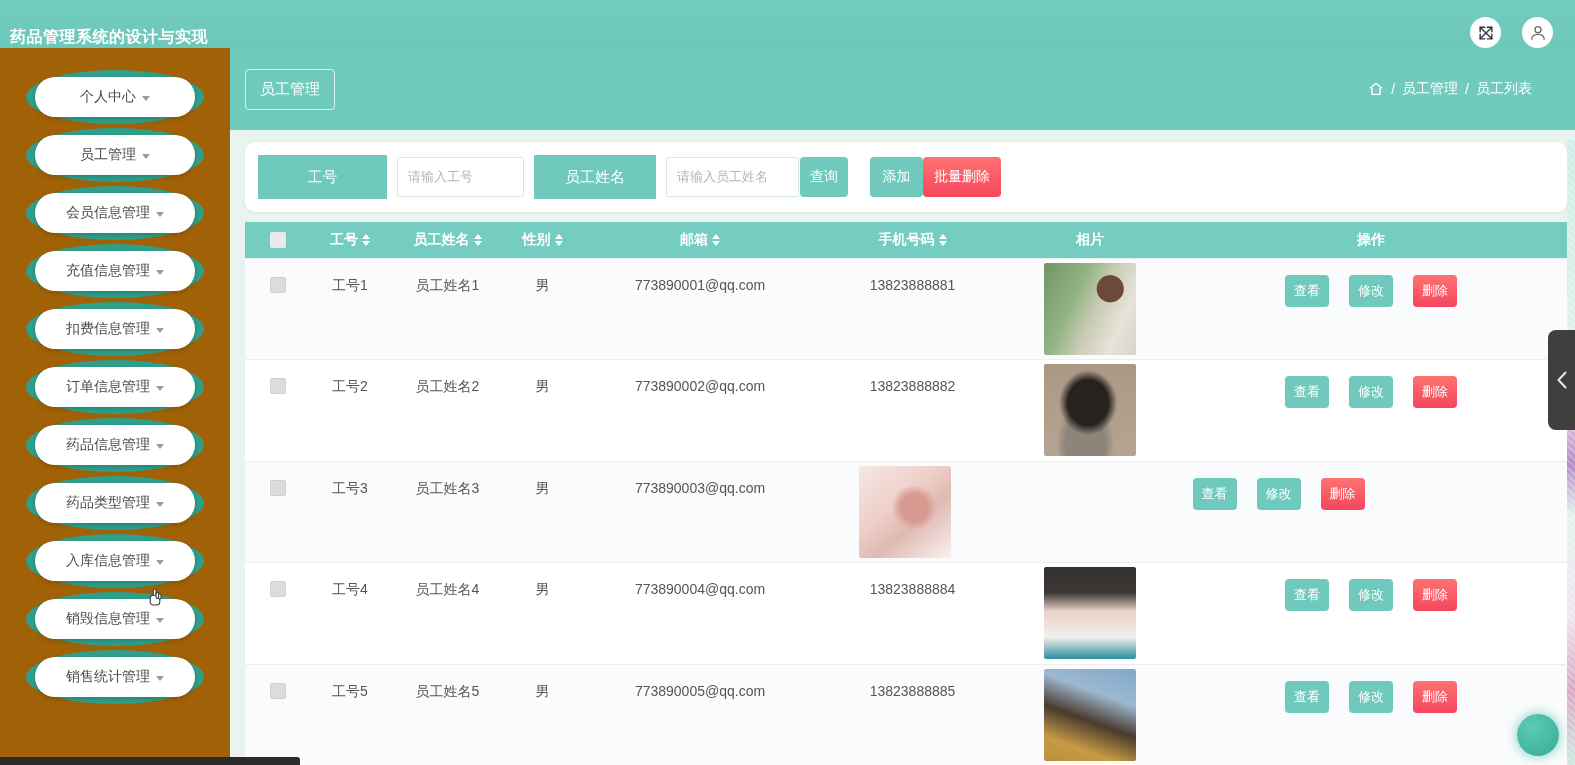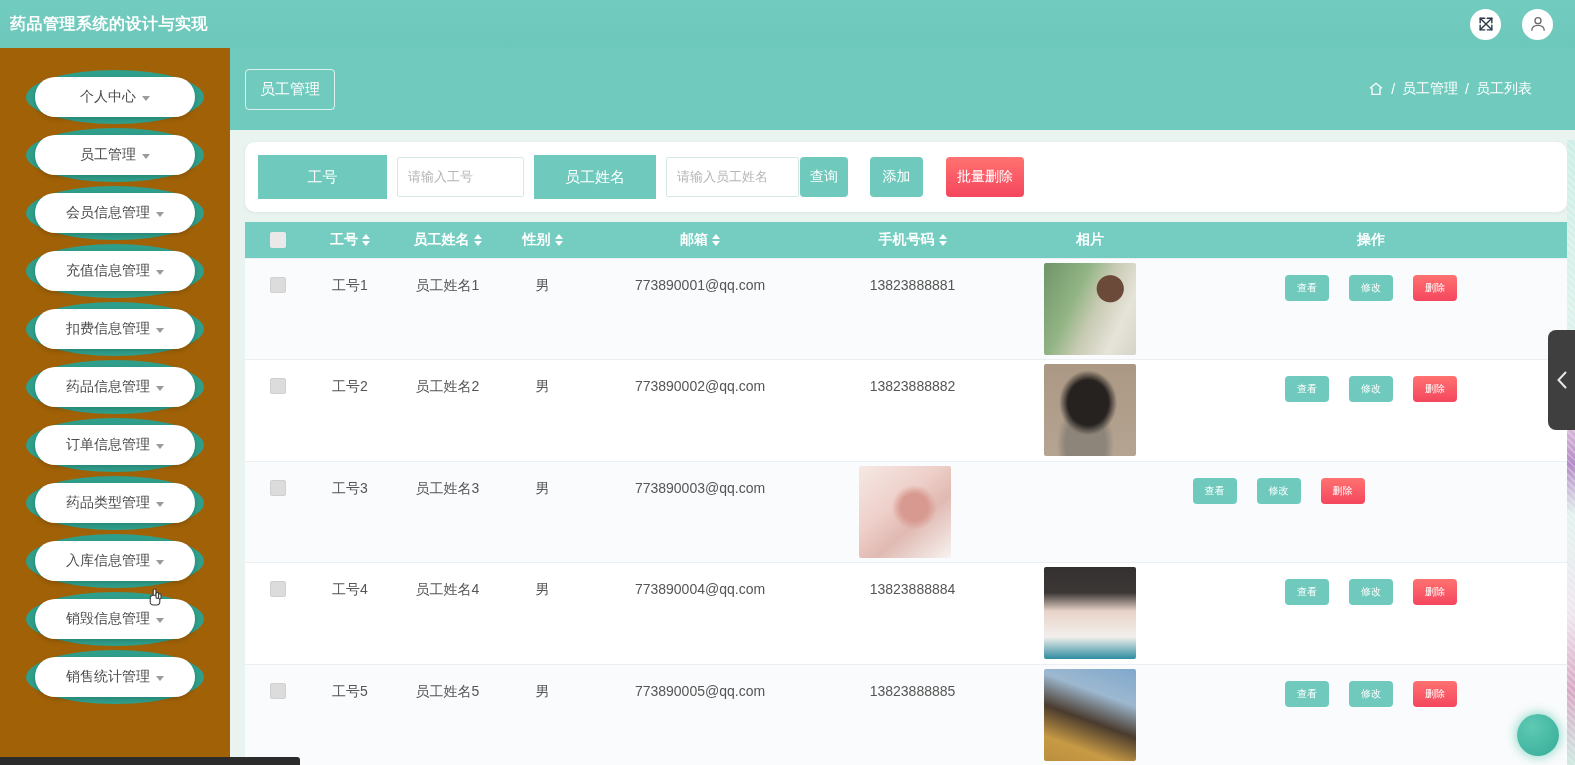--- a/index.html
+++ b/index.html
@@ -1,19 +1,19 @@
 <!DOCTYPE html>
 <html><head>
 <meta charset="utf-8">
 <style>
   * { margin:0; padding:0; box-sizing:border-box; }
   html,body { width:1575px; height:765px; overflow:hidden; font-family:"Liberation Sans", sans-serif; background:#e9f3f0; position:relative; }
 
   
-  .topbar { height:48px; background:linear-gradient(180deg,#72ccbf,#6cc8bb); display:flex; align-items:center; justify-content:space-between; padding:0 22px 0 10px; position:relative; z-index:30; }
+  .topbar { height:48px; background:linear-gradient(180deg,#72ccbf,#6cc8bb); display:flex; align-items:flex-end; justify-content:space-between; padding:0 22px 0 10px; position:relative; z-index:30; }
   .app-title { color:#fff; font-size:16px; font-weight:bold; letter-spacing:.5px; }
   .topbar-right { display:flex; gap:21px; }
   .circle-btn { width:31px; height:31px; border-radius:50%; background:#fff; display:flex; align-items:center; justify-content:center; cursor:pointer; }
 
   
   .layout { display:flex; height:717px; }
   .sidebar { width:230px; background:#a16207; flex:0 0 230px; padding-top:29px; position:relative; z-index:5; }
   .side-item { position:relative; width:160px; height:40px; margin:0 auto 18px auto; }
   .side-item::before { content:""; position:absolute; left:-9px; right:-9px; top:-7px; bottom:-7px; background:#2f9f8b; border-radius:50%; }
   .pill { position:absolute; inset:0; background:#fff; border-radius:20px; display:flex; align-items:center; justify-content:center; gap:6px; cursor:pointer; box-shadow:0 2px 5px rgba(0,0,0,.18); }
@@ -32,40 +32,40 @@
   .content { flex:1; padding:12px 8px 0 15px; overflow:hidden; }
   .search-card { width:1322px; height:70px; background:#fff; border-radius:10px; box-shadow:0 1px 4px rgba(0,0,0,.06); display:flex; align-items:center; padding-left:13px; }
   .field-label { width:129px; height:44px; background:#6fcabd; color:#fff; font-size:15px; display:flex; align-items:center; justify-content:center; }
   .field-label.second { width:122px; margin-left:10px; }
   .search-input { width:127px; height:40px; border:1px solid #d6eae4; border-radius:2px; margin-left:10px; padding:0 10px; font-size:13px; color:#666; outline:none; font-family:Liberation Mono, monospace; }
   .search-input.second { width:133px; }
   .search-input::placeholder { color:#b5b5b5; }
   .btn { height:40px; border:none; border-radius:4px; color:#fff; font-size:14px; cursor:pointer; font-family:"Liberation Sans",sans-serif; }
   .btn-query { width:48px; margin-left:1px; background:#6fcabd; }
   .btn-add { width:53px; margin-left:22px; background:#6fcabd; }
-  .btn-batch { width:78px; margin-left:23px; background:linear-gradient(180deg,#ff7270,#f4465e); }
+  .btn-batch { width:78px; background:linear-gradient(180deg,#ff7270,#f4465e); }
 
   
   .table-card { width:1322px; margin-top:10px; background:#fff; }
   .thead { display:flex; height:36px; background:#74cdc0; align-items:center; }
   .th { color:#fff; font-size:14px; font-weight:bold; display:flex; align-items:center; justify-content:center; }
   .sort { display:inline-flex; flex-direction:column; gap:2px; margin-left:4px; }
   .sort i { display:block; width:0; height:0; border-left:4px solid transparent; border-right:4px solid transparent; }
   .sort .up { border-bottom:5px solid #fff; }
   .sort .dn { border-top:5px solid #fff; }
   .c0{width:65px;} .c1{width:80px;} .c2{width:115px;} .c3{width:75px;justify-content:center;} .c4{width:240px;} .c5{width:185px;} .c6{width:170px;} .c7{flex:1;}
   .row { display:flex; height:101.4px; border-top:1px solid #eceff1; background:#fff; }
   .row:nth-child(odd) { background:#fafbfc; }
   .cell { padding-top:18px; text-align:center; font-size:14px; color:#555; display:flex; justify-content:center; align-items:flex-start; }
   .checkbox { width:16px; height:16px; border-radius:2px; background:#e9e9e9; cursor:pointer; }
   .row .checkbox { background:#dcdcdc; border:1px solid #d0d0d0; }
   .photo-cell { padding-top:4px; }
   .photo { width:92px; height:92px; border-radius:2px; }
   .actions { gap:20px; padding-top:16px; }
-  .act { width:44px; height:26px; border:none; border-radius:4px; color:#fff; font-size:10px; cursor:pointer; font-family:"Liberation Sans",sans-serif; }
+  .act { width:44px; height:32px; border:none; border-radius:4px; color:#fff; font-size:13px; cursor:pointer; font-family:"Liberation Sans",sans-serif; }
   .act.view,.act.edit { background:#6fcabd; }
   .act.del { background:linear-gradient(180deg,#ff7270,#f4465e); }
 
   
   .p1 { background:radial-gradient(circle at 72% 28%, #6b4a3a 0 14%, transparent 15%), linear-gradient(115deg,#6f9468 0%,#93b585 35%,#c9cbb4 55%,#e6e3d9 78%,#d6d3c8 100%); }
   .p2 { background:radial-gradient(ellipse at 48% 42%, #262220 0 30%, transparent 43%), radial-gradient(ellipse at 45% 88%, #8d8579 0 28%, transparent 40%), linear-gradient(180deg,#ab9884,#b5a492); }
   .p3 { background:radial-gradient(circle at 60% 45%, #d89a90 0 18%, transparent 30%), linear-gradient(140deg,#f5e8e4,#eecfc9 40%,#e0b9b2 62%,#f7f3f0); }
   .p4 { background:linear-gradient(180deg,#33302f 0%,#3c3836 28%,#e8d3c8 48%,#f2efec 76%,#2e8ca0 100%); }
   .p5 { background:linear-gradient(200deg,#7fa8cc 0%,#9db8d0 30%,#4a3b2e 55%,#c79a45 80%,#ba8f3c 100%); }
 
@@ -134,28 +134,28 @@
 
   <div class="side-item">
     <div class="pill">
       <span class="pill-label">扣费信息管理</span>
       <i class="caret"></i>
     </div>
   </div>
 
   <div class="side-item">
     <div class="pill">
+      <span class="pill-label">订单信息管理</span>
+      <i class="caret"></i>
+    </div>
+  </div>
+
+  <div class="side-item">
+    <div class="pill">
       <span class="pill-label">药品信息管理</span>
-      <i class="caret"></i>
-    </div>
-  </div>
-
-  <div class="side-item">
-    <div class="pill">
-      <span class="pill-label">订单信息管理</span>
       <i class="caret"></i>
     </div>
   </div>
 
   <div class="side-item">
     <div class="pill">
       <span class="pill-label">药品类型管理</span>
       <i class="caret"></i>
     </div>
   </div>

